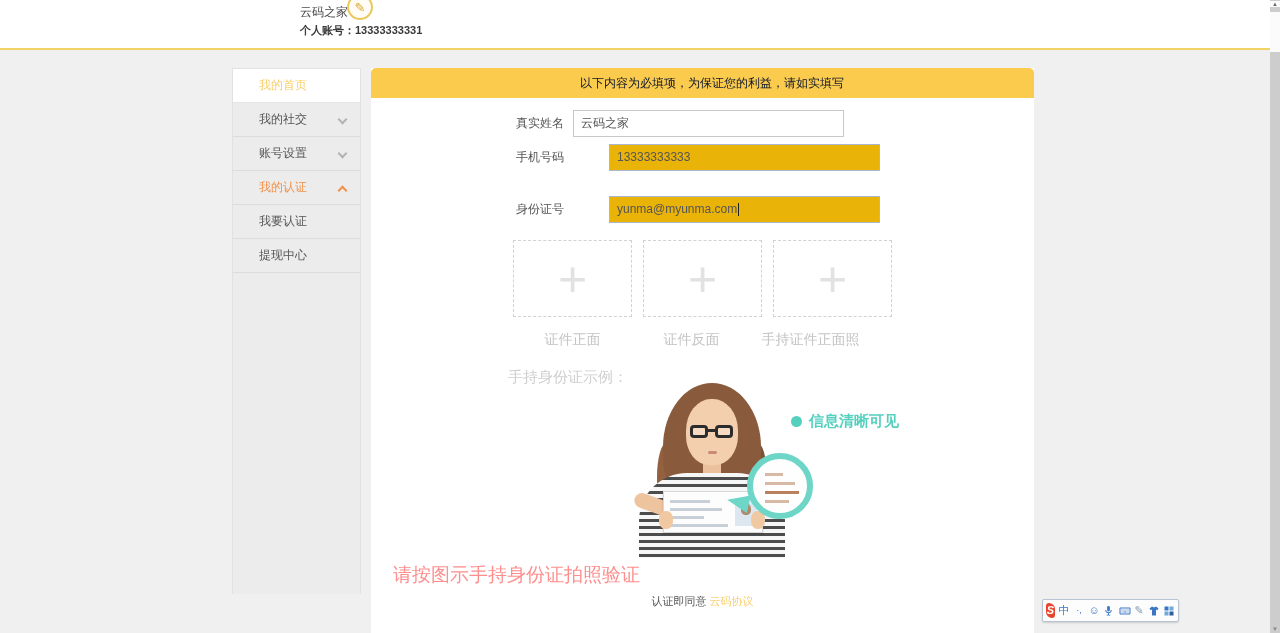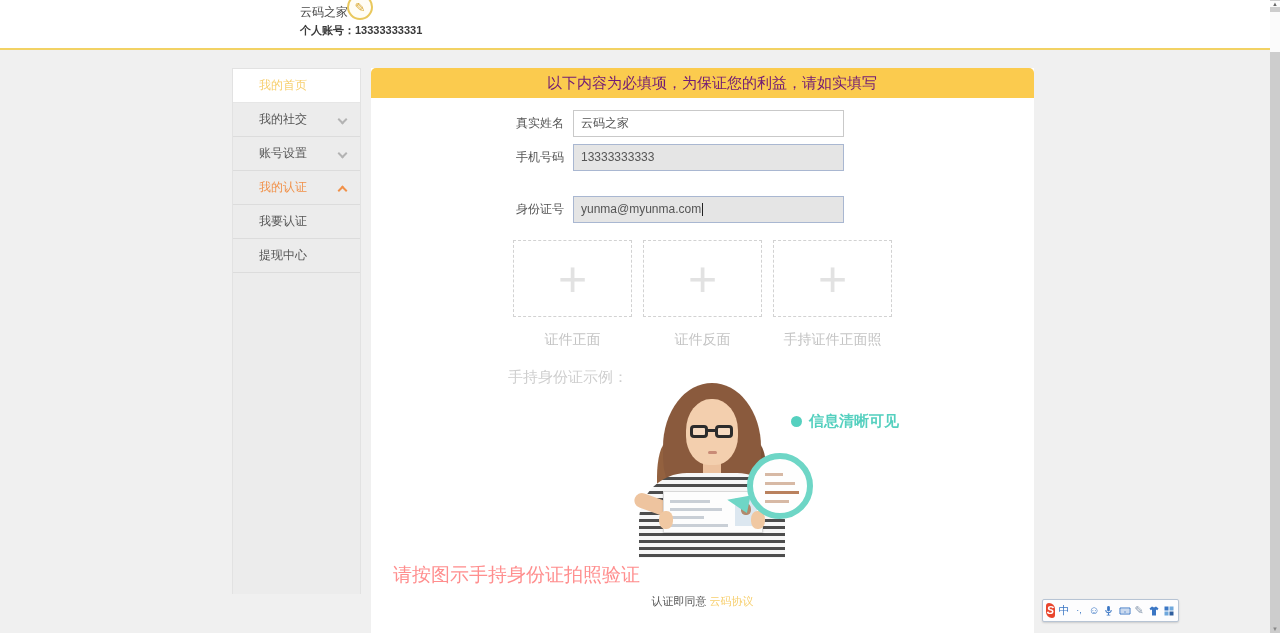--- a/index.html
+++ b/index.html
@@ -43,43 +43,43 @@
   .chev { position:absolute; right:14px; top:13px; width:7px; height:7px;
     border-right:2px solid #b3b3b3; border-bottom:2px solid #b3b3b3; transform:rotate(45deg); }
   .chev.up { border-color:#f19149; transform:rotate(-135deg); top:16px; }
 
   
   .main {
     position:absolute; left:371px; top:68px; width:663px; height:565px;
     background:#fff;
   }
   .banner {
-    height:30px; line-height:30px; background:#fbcb4e; color:#701a75;
-    text-align:center; font-size:15px; border-radius:5px 5px 0 0;padding-left:19px;
+    height:30px; line-height:30px; background:#fbcb4e; color:#0f172a;
+    text-align:center; font-size:12px; border-radius:5px 5px 0 0;padding-left:19px;
   }
   .form-row { position:absolute; left:0; width:100%; height:27px; }
   .form-label {
     position:absolute; left:133px; width:60px; text-align:right;
     line-height:27px; font-size:12px; color:#555;
   }
   .textbox {
     position:absolute; left:202px; width:271px; height:27px;
     border:1px solid #c9c9c9; background:#fff; line-height:25px;
     padding-left:7px; font-size:12px; color:#555;
   }
-  .textbox.hl { background:#e5e5e5; border:1px solid #a9b7d1; }
+  .textbox.hl { background:#eab308; border:1px solid #a9b7d1;margin-left:36px; }
   .caret { display:inline-block; width:0; height:13px; border-left:1px solid #222; vertical-align:middle; margin-left:1px; }
 
   .upload-row { position:absolute; left:142px; top:172px; display:flex; gap:11px; }
   .upload-box {
     width:119px; height:77px; border:1px dashed #d2d2d2; background:#fff;
     display:flex; align-items:center; justify-content:center; cursor:pointer;
   }
   .plus { font-size:50px; font-weight:200; color:#e2e2e2; line-height:50px; }
-  .upload-labels { position:absolute; left:142px; top:263px; display:flex; gap:11px; }
+  .upload-labels { position:absolute; left:142px; top:263px; display:flex; }
   .upload-label { width:119px; text-align:center; font-size:14px; color:#c4c4c4; }
   .upload-label.wide { letter-spacing:0; }
 
   .example-title { position:absolute; left:137px; top:300px; font-size:15px; color:#cfcfcf; }
 
   
   .illus { position:absolute; left:240px; top:315px; width:230px; height:175px; }
   .hair { position:absolute; left:52px; top:0; width:98px; height:128px; background:#8a5a3d; border-radius:50% 50% 42% 42%; }
   .hair-l { position:absolute; left:46px; top:60px; width:24px; height:85px; background:#93613f; border-radius:40%; }
   .hair-r { position:absolute; left:132px; top:60px; width:24px; height:85px; background:#7d5136; border-radius:40%; }

